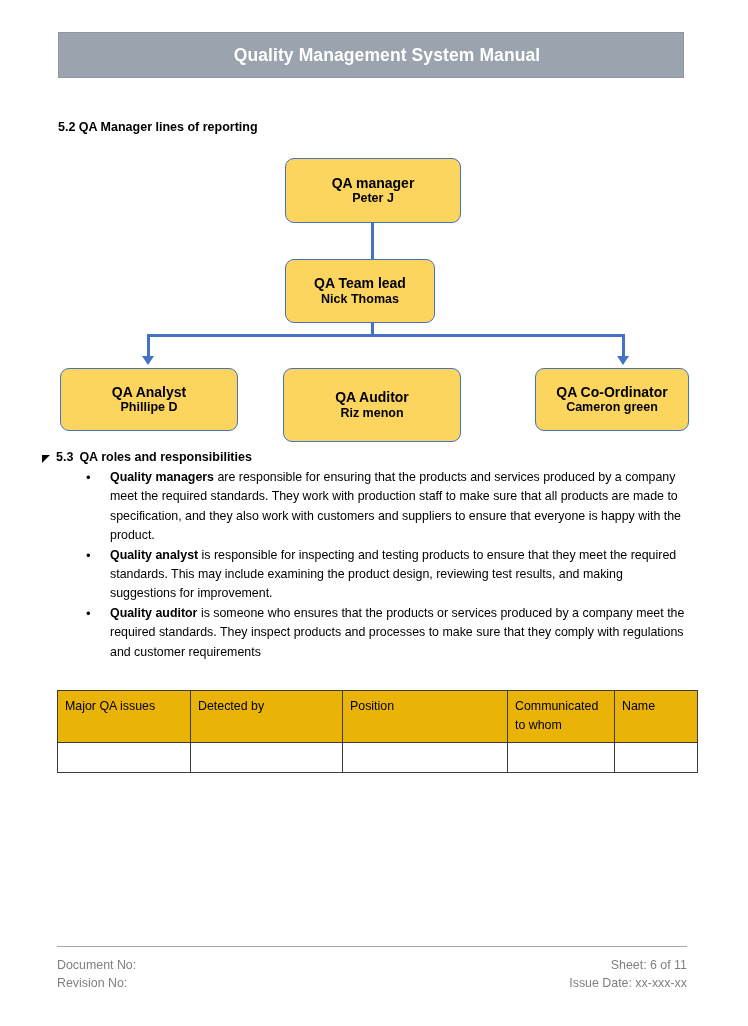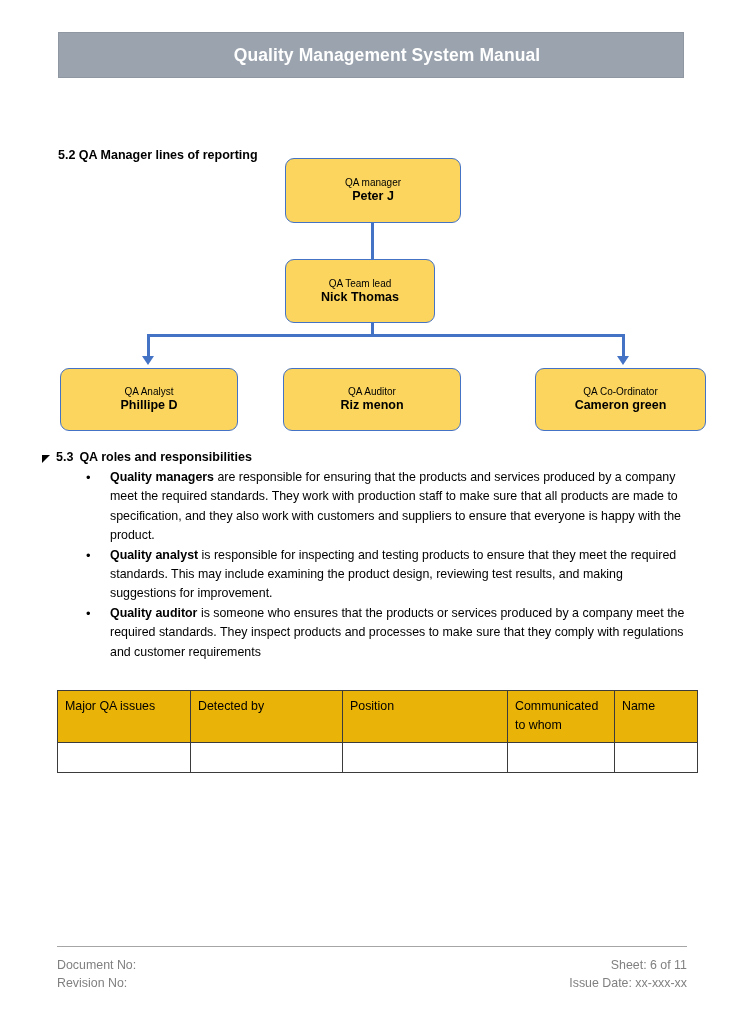--- a/index.html
+++ b/index.html
@@ -39,21 +39,21 @@
   }
 
   
   .section-heading {
     position: absolute;
     font-size: 12.5px;
     font-weight: bold;
     color: #000;
     white-space: nowrap;
   }
-  #sec52 { left: 58px; top: 120px; margin-top: 28px; }
+  #sec52 { left: 58px; top: 120px; }
 
   #sec53-wrap {
     position: absolute;
     left: 42px;
     top: 450px;
     display: flex;
     align-items: center;
     gap: 6px;
   }
   .collapse-marker {
@@ -87,38 +87,38 @@
     border: 1.3px solid #4472c4;
     border-radius: 9px;
     box-sizing: border-box;
     overflow: hidden;
     display: flex;
     flex-direction: column;
     align-items: center;
     justify-content: center;
   }
   .org-title {
-    font-size: 10px;
-    font-weight: normal;
+    font-size: 14px;
+    font-weight: bold;
     color: #000;
     line-height: 1.2;
     text-align: center;
   }
   .org-name {
     font-size: 12.5px;
     font-weight: bold;
     color: #000;
     line-height: 1.2;
     text-align: center;
   }
   #box-manager  { left: 285px; top: 18px;  width: 176px; height: 65px; }
   #box-teamlead { left: 285px; top: 119px; width: 150px; height: 64px; }
   #box-analyst  { left: 60px;  top: 228px; width: 178px; height: 63px; }
-  #box-auditor  { left: 283px; top: 228px; width: 178px; height: 63px; }
-  #box-coord    { left: 535px; top: 228px; width: 171px; height: 63px; }
+  #box-auditor  { left: 283px; top: 228px; width: 178px; height: 74px; }
+  #box-coord    { left: 535px; top: 228px; width: 154px; height: 63px; }
 
   .conn {
     position: absolute;
     background: #4472c4;
   }
   
   #conn-v1 { left: 371px; top: 83px;  width: 3px; height: 36px; }
   
   #conn-v2 { left: 371px; top: 183px; width: 3px; height: 13px; }
   

